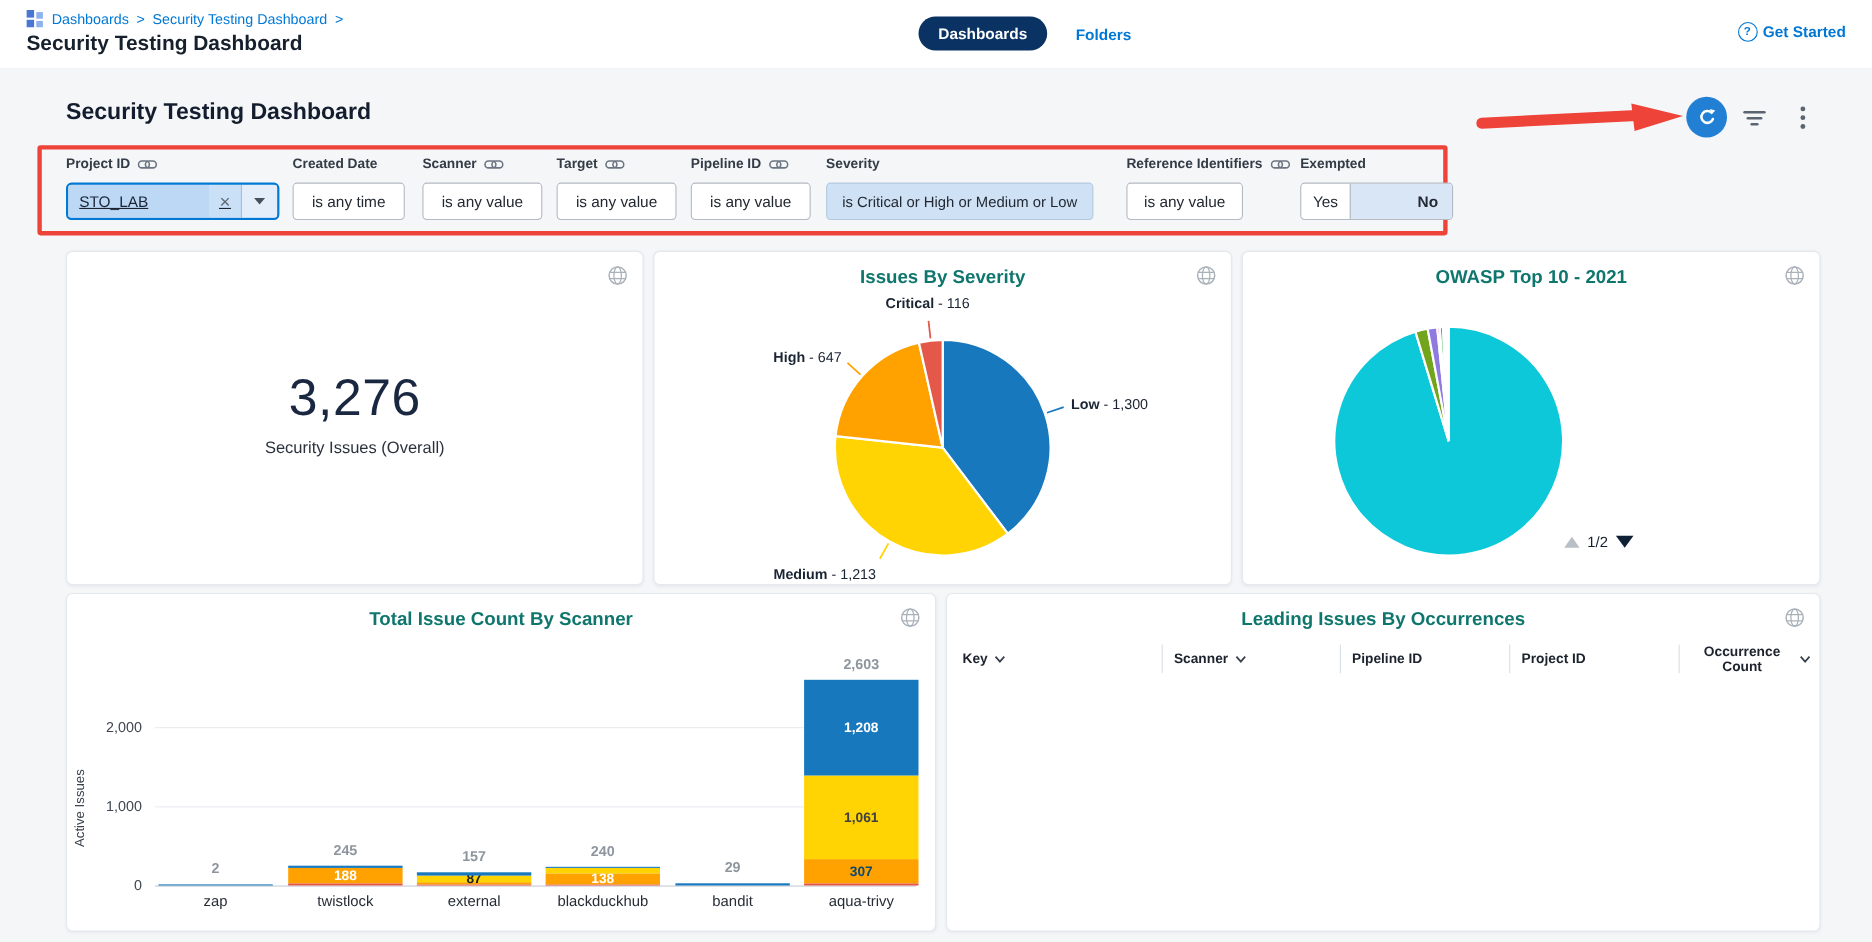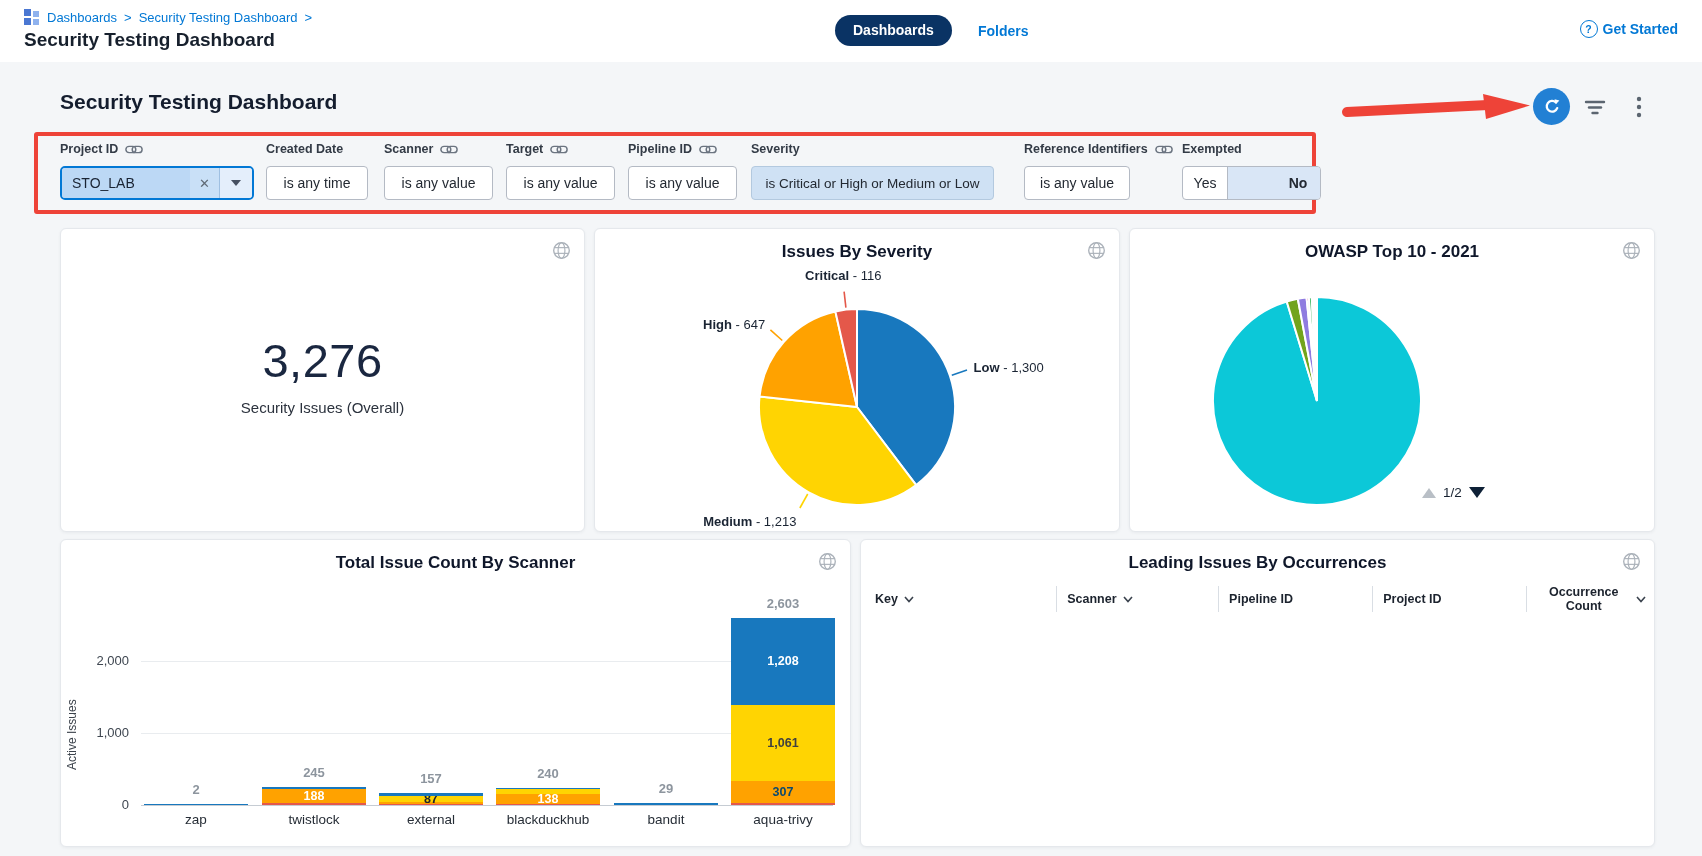--- a/index.html
+++ b/index.html
@@ -44,21 +44,21 @@
   .fi-sep{width:1px;height:100%;background:#9fc0e2;}
   .fi-caretbox{width:32px;height:100%;background:#e4eefb;display:flex;align-items:center;justify-content:center;cursor:pointer;}
   .fi-caret{width:0;height:0;border-left:5px solid transparent;border-right:5px solid transparent;border-top:6px solid #44506000;border-top-color:#465061;}
   .filter-toggle{margin-top:8px;height:32px;border:1px solid #b4bac4;border-radius:4px;background:#fff;display:inline-flex;overflow:hidden;}
   .filter-toggle .opt{width:44px;display:flex;align-items:center;justify-content:center;font-size:14px;color:#232932;cursor:pointer;}
   .filter-toggle .opt + .opt{border-left:1px solid #b4bac4;}
   .filter-toggle .opt.on{background:#d9e6f6;font-weight:700;padding-left:48px;}
 
   
   .tile{position:absolute;background:#fff;border:1px solid #e5e8ec;border-radius:6px;box-shadow:0 1px 3px rgba(35,45,65,.06);}
-  .tile-title{position:absolute;left:0;right:0;top:13px;text-align:center;font-size:17px;font-weight:600;color:#0f172a;}
+  .tile-title{position:absolute;left:0;right:0;top:13px;text-align:center;font-size:17px;font-weight:600;color:#0f766e;}
   .globe{position:absolute;right:13px;top:12px;width:19px;height:19px;}
 
   
   .kpi-value{position:absolute;left:0;right:0;top:104px;text-align:center;font-size:47px;font-weight:500;color:#1a2740;letter-spacing:.5px;}
   .kpi-label{position:absolute;left:0;right:0;top:170px;text-align:center;font-size:15px;color:#2b323d;}
 
   
   .pie-label{font-size:13px;fill:#1a2433;}
 
   
@@ -145,21 +145,21 @@
 
   <div class="filters" id="filters">
       <div class="filter-group" style="left: 0px;">
         <div class="filter-label">
           <span>Project ID</span>
           <svg viewBox="0 0 20 12" class="link-icon">
             <rect x="1" y="2.5" width="11" height="7" rx="3.5" fill="none" stroke="#6b7480" stroke-width="1.6"></rect>
             <rect x="8" y="2.5" width="11" height="7" rx="3.5" fill="none" stroke="#6b7480" stroke-width="1.6"></rect>
           </svg>
         </div>
-        <div class="filter-input" style="width: 190px;">
+        <div class="filter-input" style="width: 190px; text-decoration: underline;">
           <span class="fi-value">STO_LAB</span>
           <span class="fi-clear">✕</span>
           <span class="fi-sep"></span>
           <span class="fi-caretbox">
             <span class="fi-caret"></span>
           </span>
         </div>
       </div>
       <div class="filter-group" style="left: 206px;">
         <div class="filter-label">

